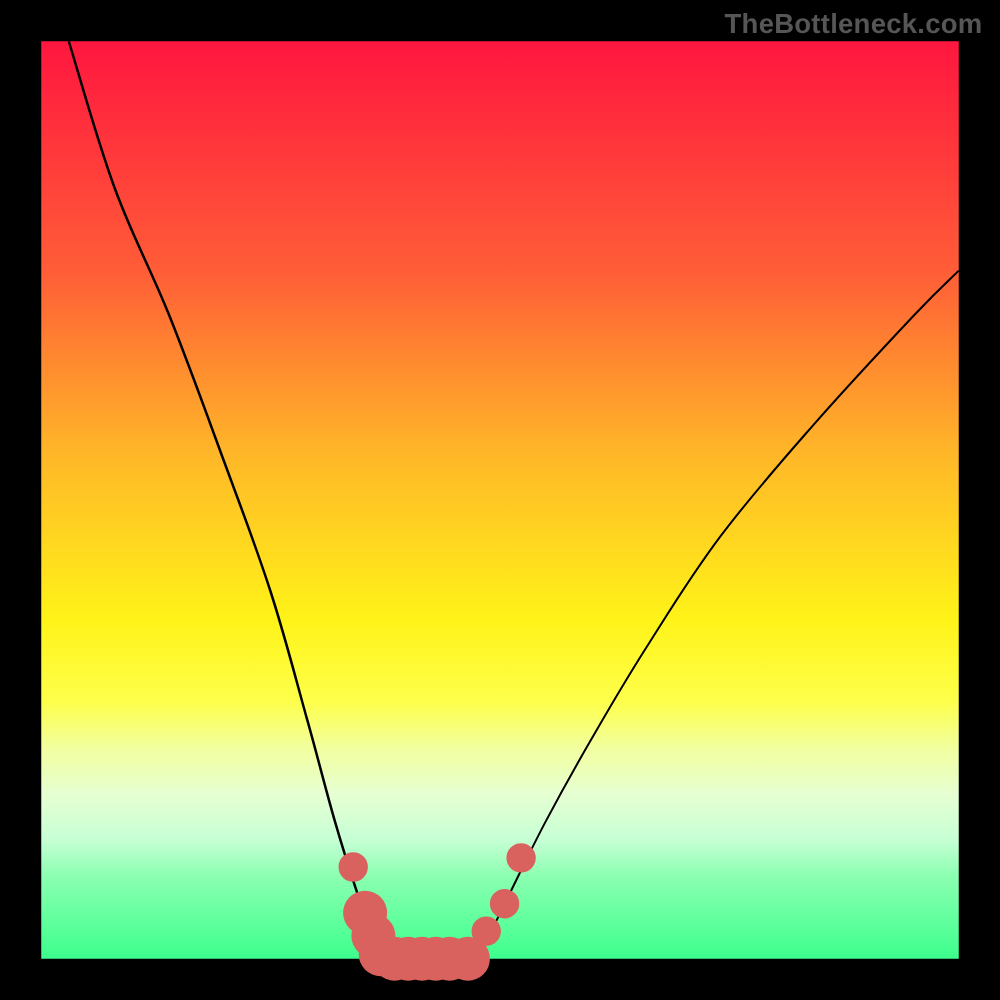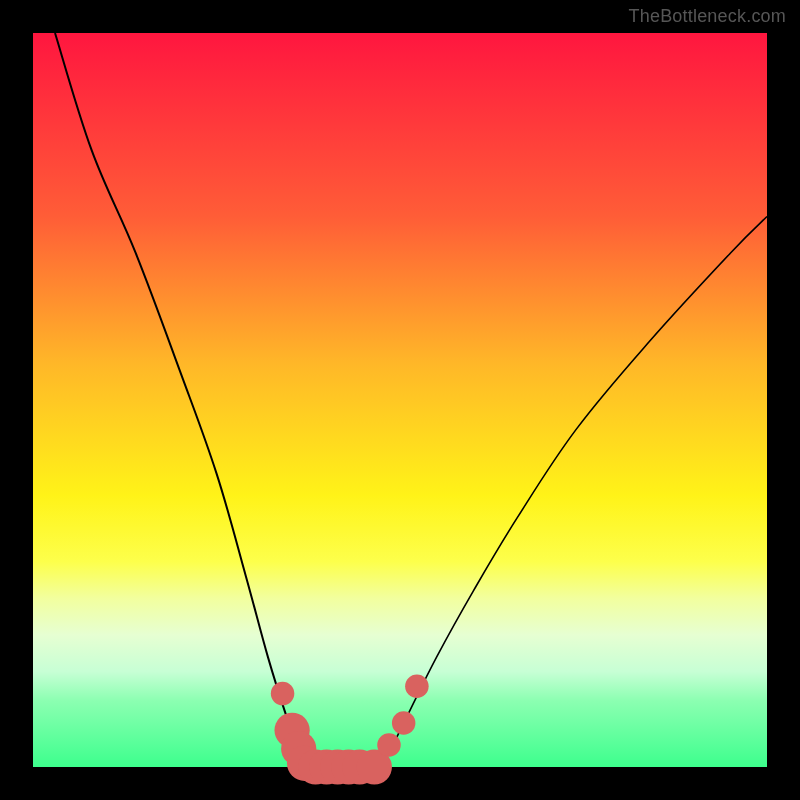--- a/index.html
+++ b/index.html
@@ -37,22 +37,22 @@
       #c7ffd5 87%,
       #8bffb1 91%,
       #3dff8d 100%
     );
   }
   .watermark {
     position: absolute;
     top: 6px;
     right: 14px;
     color: #565656;
-    font-size: 18px;
-    font-weight: 400;
+    font-size: 22px;
+    font-weight: 700;
     letter-spacing: 0.2px;
   }
   svg.curve {
     position: absolute;
     left: 0;
     top: 0;
     width: 734px;
     height: 734px;
     overflow: visible;
   }

